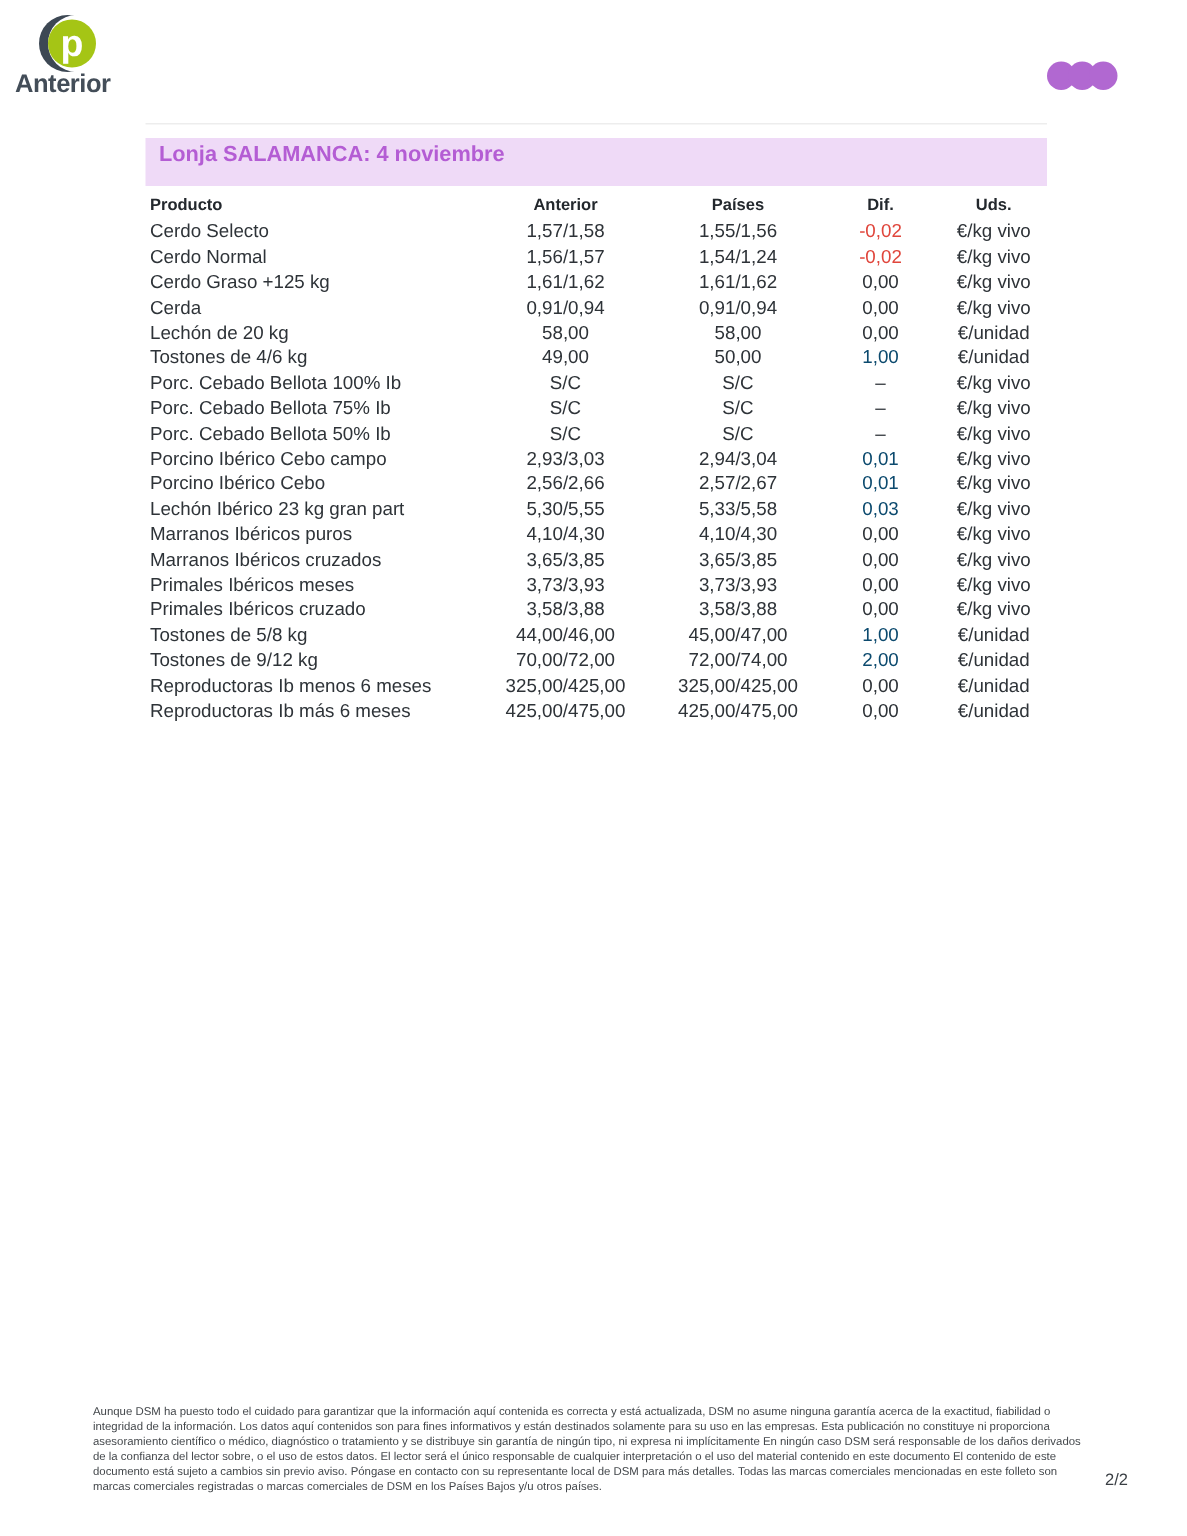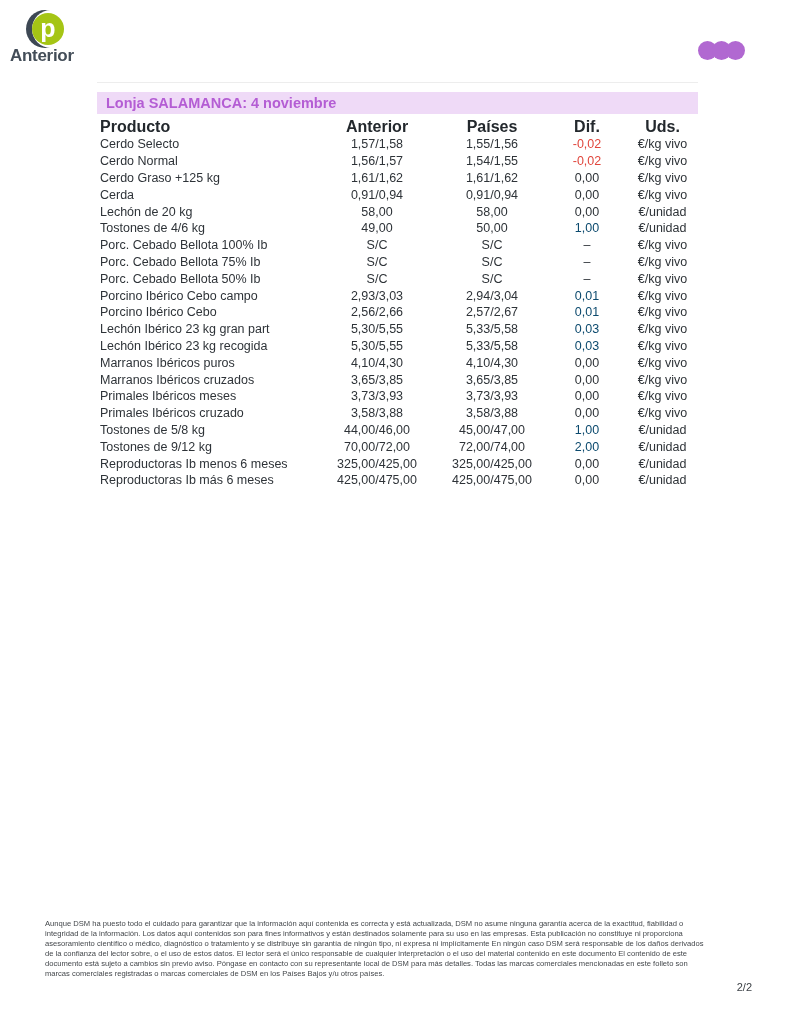--- a/index.html
+++ b/index.html
@@ -29,54 +29,54 @@
 
   .faint-rule {
     position: absolute; left: 97px; top: 82px; width: 601px; height: 1px;
     background: #ededed;
   }
 
   
   .report { position: absolute; left: 97px; top: 92px; width: 601px; }
   .title-bar {
     background: #efdaf7;
-    height: 22px; line-height: 22px;
+    height: 32px; line-height: 22px;
     padding-left: 9px;
     font-size: 14.5px; font-weight: 700;
     color: #b45dd4;
     box-sizing: border-box;
   }
   table.price-table {
     border-collapse: collapse; table-layout: fixed;
     width: 601px; margin-top: 4px;
   }
   .price-table col.c1 { width: 220px; }
   .price-table col.c2 { width: 120px; }
   .price-table col.c3 { width: 110px; }
   .price-table col.c4 { width: 80px;  }
   .price-table col.c5 { width: 71px;  }
   .price-table th {
-    font-size: 16px; font-weight: 700; color: #23282d;
+    font-size: 11px; font-weight: 700; color: #23282d;
     height: 18px; padding: 0; text-align: center; vertical-align: middle;
   }
   .price-table th.left, .price-table td.left { text-align: left; padding-left: 3px; }
   .price-table td {
     font-size: 12.5px; height: 16.8px; padding: 0;
     text-align: center; vertical-align: middle; color: #2e3338;
     white-space: nowrap;
   }
   td.trend-up   { color: #0c4a6e; }
   td.trend-down { color: #e0463c; }
   td.trend-flat { color: #2e3338; }
 
   
   .disclaimer {
     position: absolute; left: 45px; top: 919px; width: 662px;
     font-size: 7.6px; line-height: 10px; color: #43474b;
-    margin: 0;
+    margin: 17px;
   }
   .page-num {
     position: absolute; right: 39px; top: 981px;
     font-size: 11px; font-weight: 400; color: #3a3f44;
   }
 </style>
 </head>
 <body>
 
 <div class="page">
@@ -124,21 +124,21 @@
     <td class="left">Cerdo Selecto</td>
     <td>1,57/1,58</td>
     <td>1,55/1,56</td>
     <td class="trend-down">-0,02</td>
     <td>€/kg vivo</td>
   </tr>
 
   <tr>
     <td class="left">Cerdo Normal</td>
     <td>1,56/1,57</td>
-    <td>1,54/1,55</td>
+    <td>1,54/1,24</td>
     <td class="trend-down">-0,02</td>
     <td>€/kg vivo</td>
   </tr>
 
   <tr>
     <td class="left">Cerdo Graso +125 kg</td>
     <td>1,61/1,62</td>
     <td>1,61/1,62</td>
     <td class="trend-flat">0,00</td>
     <td>€/kg vivo</td>
@@ -210,27 +210,20 @@
   </tr>
 
   <tr>
     <td class="left">Lechón Ibérico 23 kg gran part</td>
     <td>5,30/5,55</td>
     <td>5,33/5,58</td>
     <td class="trend-up">0,03</td>
     <td>€/kg vivo</td>
   </tr>
 
-  <tr>
-    <td class="left">Lechón Ibérico 23 kg recogida</td>
-    <td>5,30/5,55</td>
-    <td>5,33/5,58</td>
-    <td class="trend-up">0,03</td>
-    <td>€/kg vivo</td>
-  </tr>
 
   <tr>
     <td class="left">Marranos Ibéricos puros</td>
     <td>4,10/4,30</td>
     <td>4,10/4,30</td>
     <td class="trend-flat">0,00</td>
     <td>€/kg vivo</td>
   </tr>
 
   <tr>

